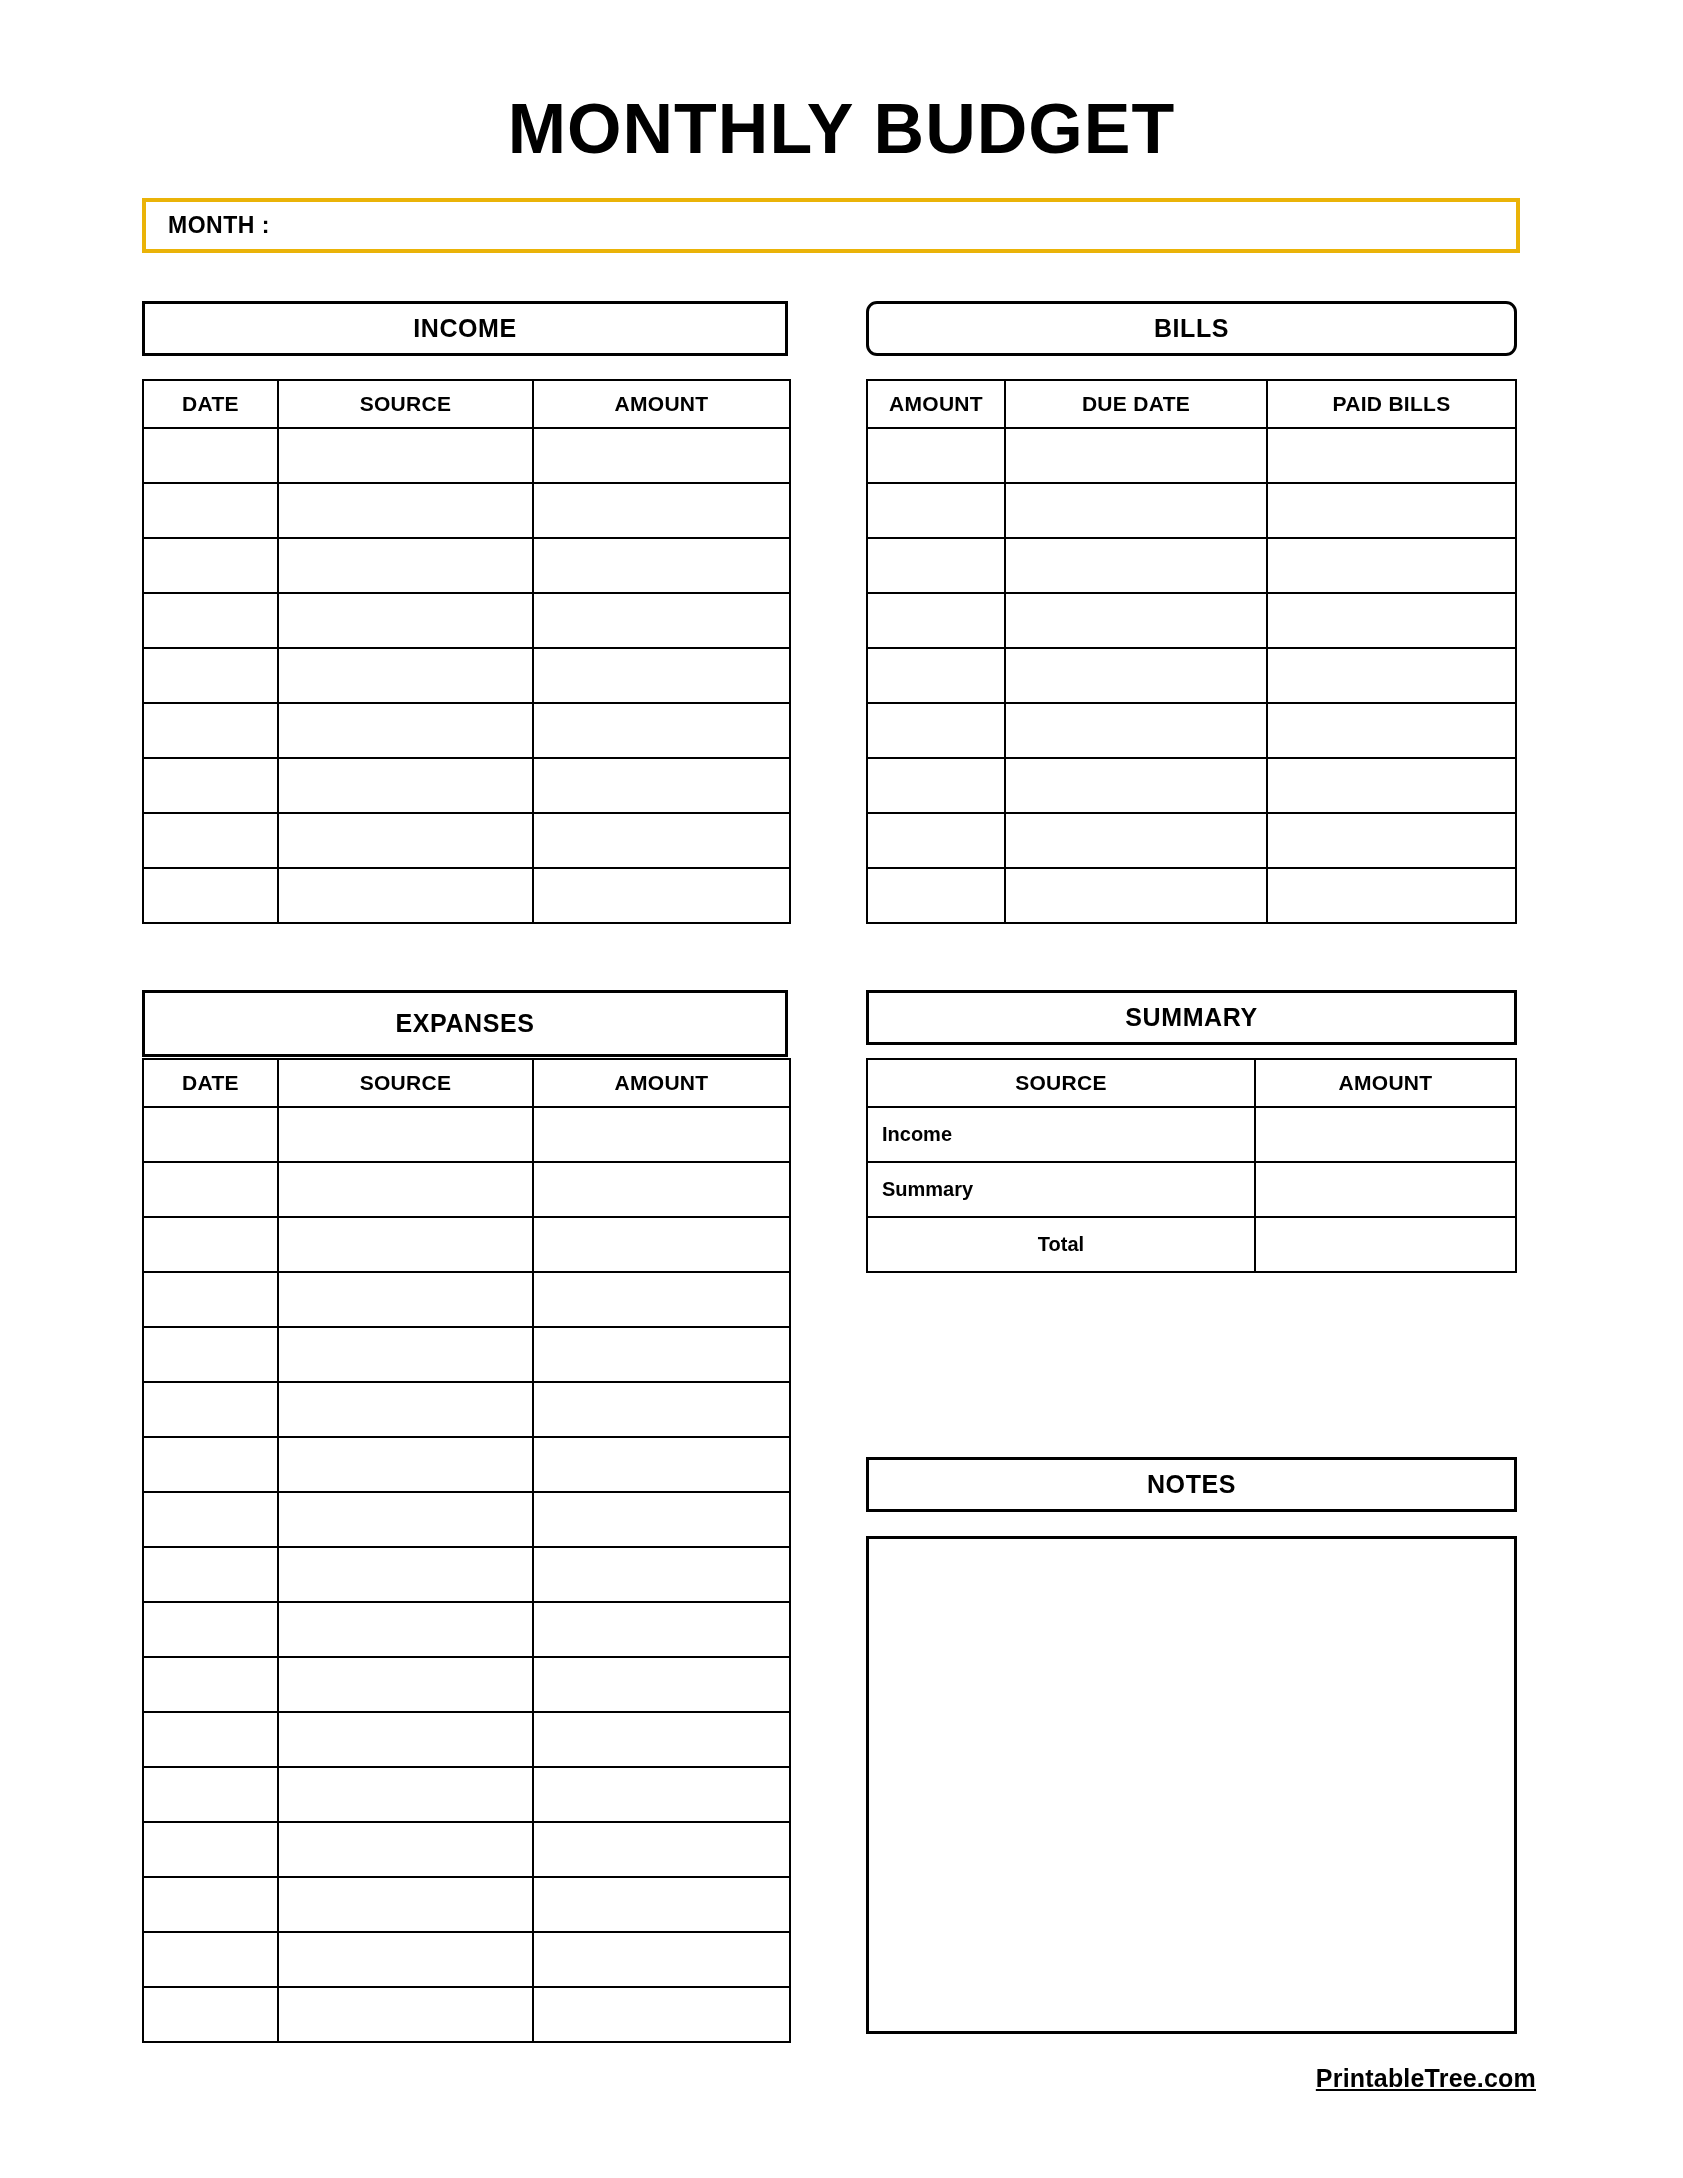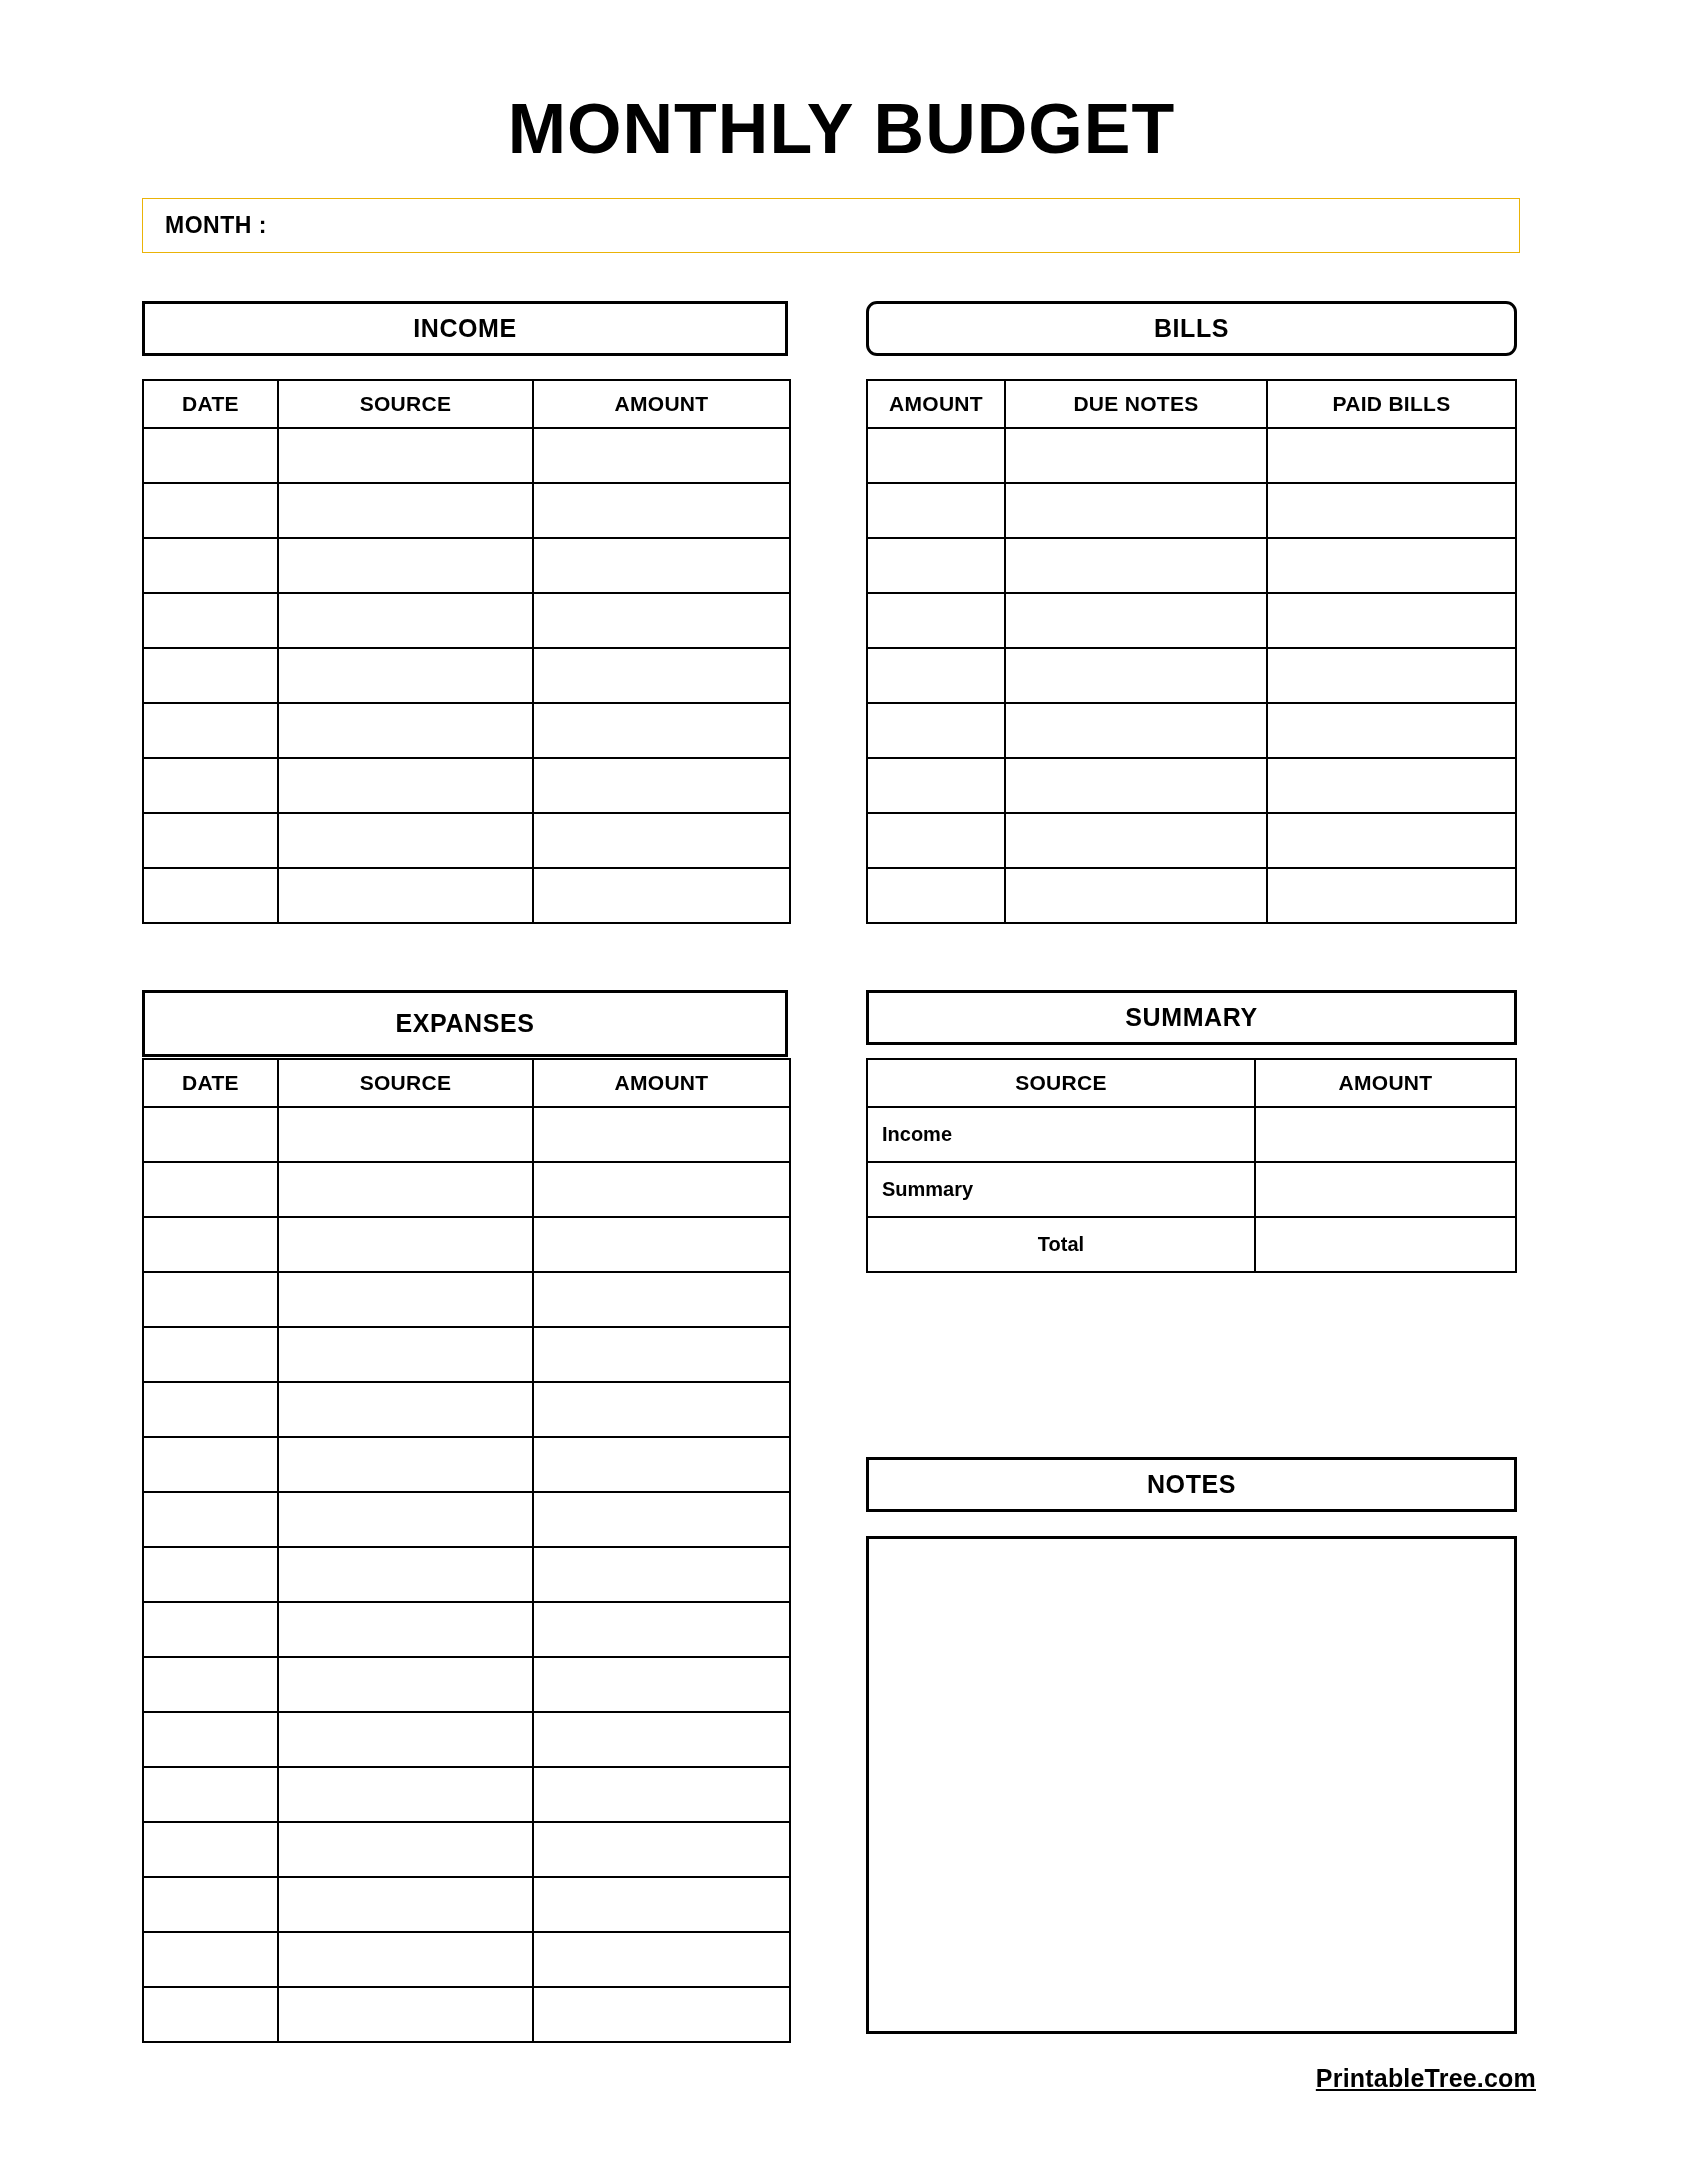--- a/index.html
+++ b/index.html
@@ -37,21 +37,21 @@
     line-height: 1;
   }
 
   
   .month-bar {
     position: absolute;
     left: 142px;
     top: 198px;
     width: 1378px;
     height: 55px;
-    border: 1px solid #eab308;
+    border: 4px solid #eab308;
     box-sizing: border-box;
     display: flex;
     align-items: center;
   }
   .month-label {
     font-size: 23px;
     font-weight: bold;
     padding-left: 22px;
     letter-spacing: 0.5px;
   }
@@ -219,21 +219,21 @@
 
   <table class="grid" style="left:866px; top:379px; width:651px;">
     <colgroup>
       <col class="b-col-amount">
         <col class="b-col-due">
         <col class="b-col-paid">
     </colgroup>
     <tbody>
         <tr class="head-h">
       <th>AMOUNT</th>
-      <th>DUE NOTES</th>
+      <th>DUE DATE</th>
       <th>PAID BILLS</th>
     </tr>
     <tr class="row-h">
       <td></td>
       <td></td>
       <td></td>
     </tr>
     <tr class="row-h">
       <td></td>
       <td></td>

